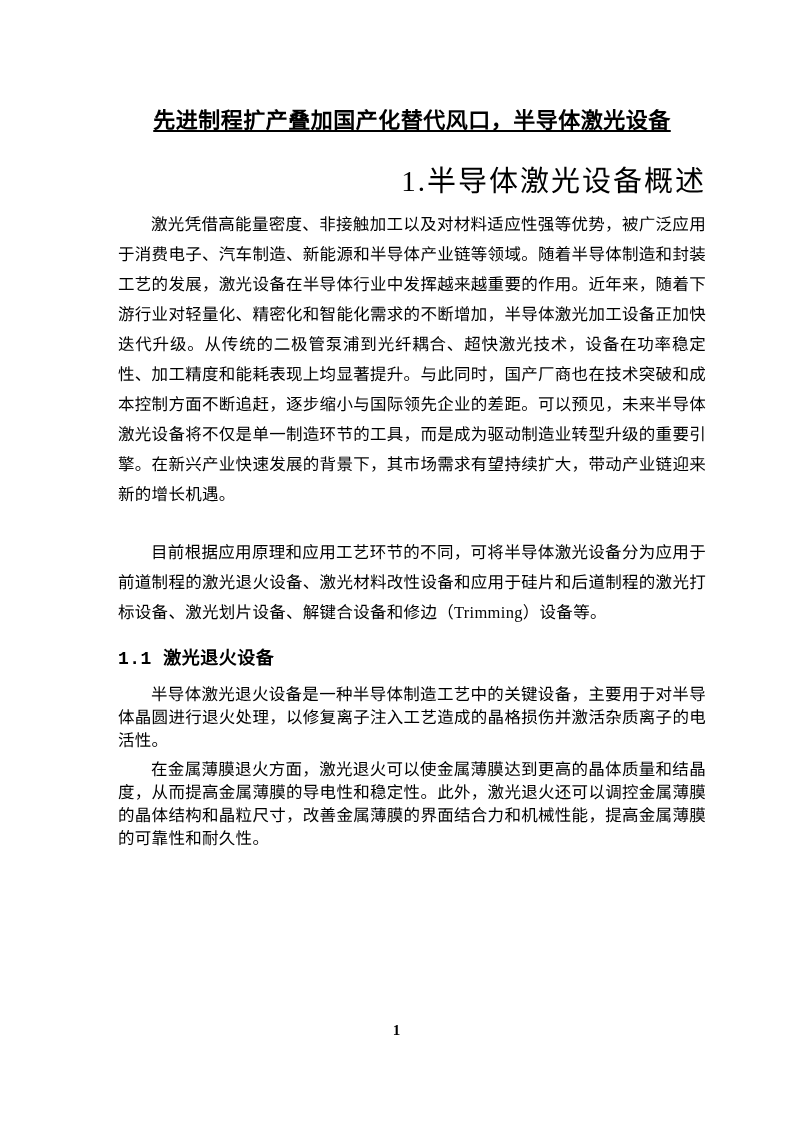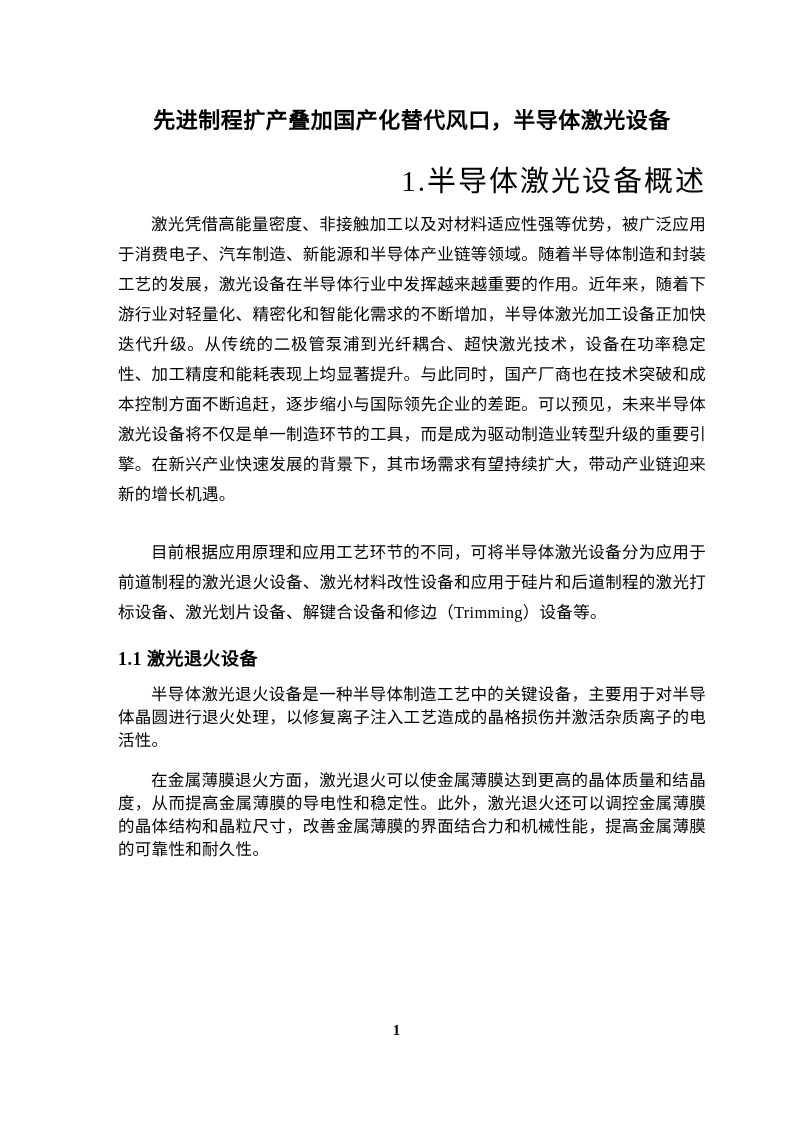--- a/index.html
+++ b/index.html
@@ -25,52 +25,53 @@
     padding-top: 97px;
     font-family: "Liberation Sans", "DejaVu Sans", sans-serif;
     font-weight: 700;
     font-size: 22px;
     line-height: 48px;
     text-align: center;
     letter-spacing: 0.5px;
   }
   .doc-title .title-line {
     display: block;
+    text-decoration: underline;
   }
   .h1 {
     margin-top: 16px;
     font-family: "Liberation Serif", "DejaVu Serif", serif;
     font-weight: 400;
     font-size: 29px;
     line-height: 40px;
     letter-spacing: 2px;
     text-align: right;
   }
   .h2 {
     margin-top: 18px;
-    font-family: Liberation Serif, serif;
+    font-family: Liberation Mono, monospace;
     font-weight: 700;
     font-size: 18px;
     line-height: 26px;
     letter-spacing: 0.5px;
   }
   .para {
     margin: 0;
     font-size: 16.5px;
     text-align: justify;
     text-indent: 2em;
     letter-spacing: 0.3px;
   }
   .para.loose { line-height: 30px; }
   .para.tight { line-height: 23px; }
   .mt-p1  { margin-top: 9px; }
   .mt-p2  { margin-top: 28px; }
   .mt-sp1 { margin-top: 11px; }
   .mt-sp2 { margin-top: 17px; }
-  .mt-sp3 { margin-top: 17px; }
+  .mt-sp3 { margin-top: 6px; }
   .page-number {
     position: absolute;
     left: 0;
     right: 0;
     top: 1020px;
     text-align: center;
     font-family: "Liberation Serif", "DejaVu Serif", serif;
     font-weight: 700;
     font-size: 15px;
     line-height: 20px;

